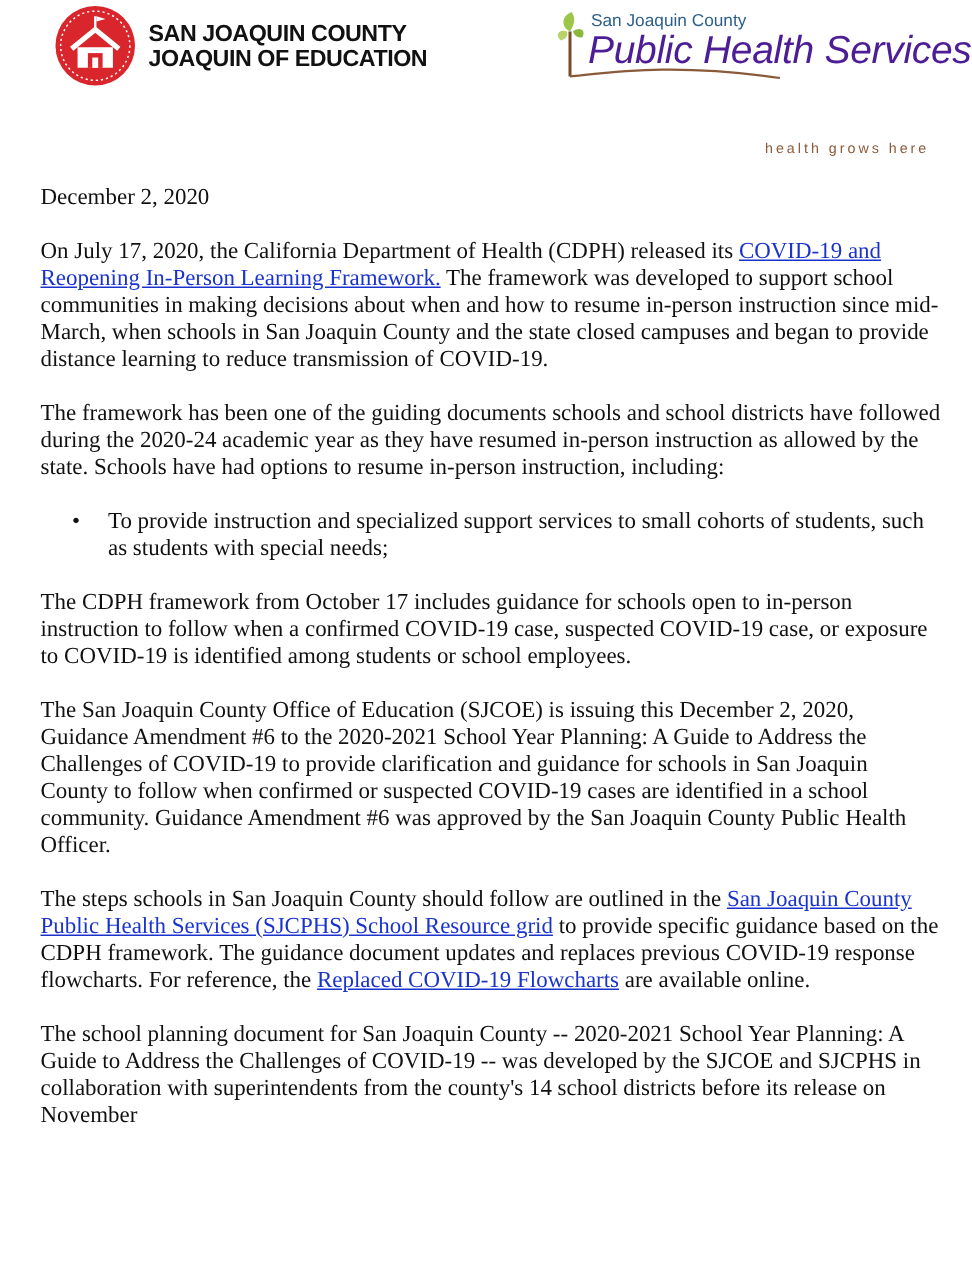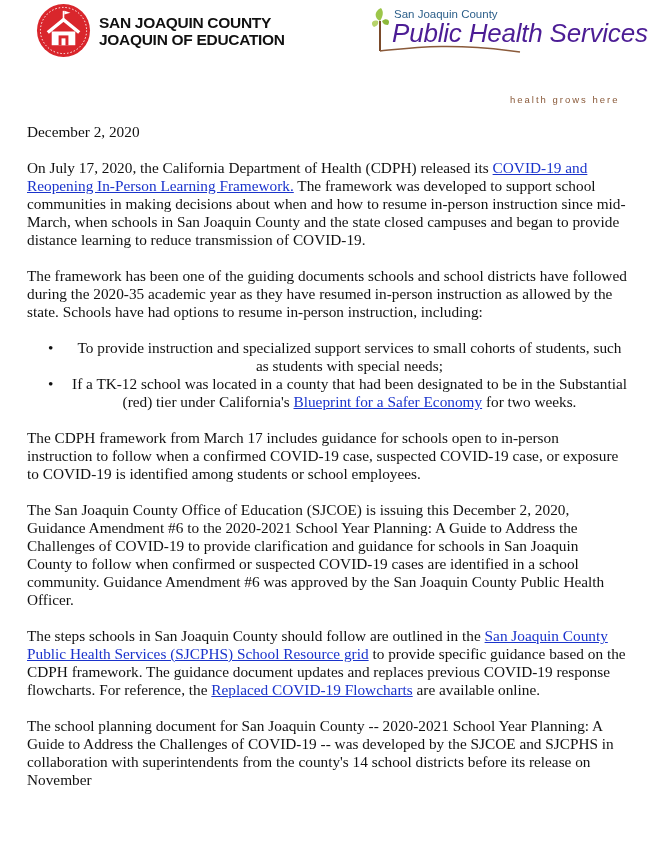--- a/index.html
+++ b/index.html
@@ -10,21 +10,21 @@
   .sjcoe-text { margin-left:8px; font-family:"Liberation Sans", sans-serif; font-weight:bold; font-size:15.5px; line-height:17px; color:#111; letter-spacing:-0.3px; }
   .phs { position:absolute; left:370px; top:4px; width:250px; height:55px; }
   .phs-county { position:absolute; left:24px; top:4px; font-family:"Liberation Sans", sans-serif; font-size:11.5px; color:#2c5f8a; }
   .phs-name { position:absolute; left:22px; top:14px; font-family:"Liberation Sans", sans-serif; font-size:26px; color:#4c1d95; letter-spacing:-0.2px; white-space:nowrap;font-style:italic; }
   .phs-tag { position:absolute; left:140px; top:42px; font-family:"Liberation Sans", sans-serif; font-size:9.5px; letter-spacing:2px; color:#8a5a3a; white-space:nowrap;margin-top:48px; }
   .doc { position:absolute; left:27px; top:107px; width:600px; font-size:15.3px; line-height:18px; }
   p { margin:16px 0 18px 0; }
   .title { font-weight:bold; }
   a { color:#1a33cc; text-decoration:underline; }
   ul { margin:0 0 18px 0; padding-left:45px; list-style:none; }
-  li { position:relative;text-align:center; }
+  li { position:relative; }
   li::before { content:"\2022"; position:absolute; left:-24px; }
 </style>
 </head>
 <body>
 
 <div class="header">
   <div class="sjcoe">
     <svg class="sjcoe-badge" viewBox="0 0 56 56">
       <circle cx="28" cy="28" r="27" fill="#d9262c"></circle>
       <circle cx="28" cy="28" r="23.5" fill="none" stroke="#ffffff" stroke-width="1" stroke-dasharray="1.5 2"></circle>
@@ -51,22 +51,21 @@
     </svg>
     <div class="phs-county">San Joaquin County</div>
     <div class="phs-name">Public Health Services</div>
     <div class="phs-tag">health grows here</div>
   </div>
 </div>
 
 <div class="doc">
   <p>December 2, 2020</p>
   <p><span>On July 17, 2020, the California Department of Health (CDPH) released its </span><a>COVID-19 and Reopening In-Person Learning Framework.</a><span>  The framework was developed to support school communities in making decisions about when and how to resume in-person instruction since mid-March, when schools in San Joaquin County and the state closed campuses and began to provide distance learning to reduce transmission of COVID-19.</span></p>
-  <p>The framework has been one of the guiding documents schools and school districts have followed during the 2020-35 academic year as they have resumed in-person instruction as allowed by the state. Schools have had options to resume in-person instruction, including:</p>
+  <p>The framework has been one of the guiding documents schools and school districts have followed during the 2020-24 academic year as they have resumed in-person instruction as allowed by the state. Schools have had options to resume in-person instruction, including:</p>
   <ul>
     <li>To provide instruction and specialized support services to small cohorts of students, such as students with special needs;</li>
-    <li><span>If a TK-12 school was located in a county that had been designated to be in the Substantial (red) tier under California's </span><a>Blueprint for a Safer Economy</a><span> for two weeks.</span></li>
   </ul>
-  <p>The CDPH framework from March 17 includes guidance for schools open to in-person instruction to follow when a confirmed COVID-19 case, suspected COVID-19 case, or exposure to COVID-19 is identified among students or school employees.</p>
+  <p>The CDPH framework from October 17 includes guidance for schools open to in-person instruction to follow when a confirmed COVID-19 case, suspected COVID-19 case, or exposure to COVID-19 is identified among students or school employees.</p>
   <p>The San Joaquin County Office of Education (SJCOE) is issuing this December 2, 2020, Guidance Amendment #6 to the 2020-2021 School Year Planning: A Guide to Address the Challenges of COVID-19 to provide clarification and guidance for schools in San Joaquin County to follow when confirmed or suspected COVID-19 cases are identified in a school community.  Guidance Amendment #6 was approved by the San Joaquin County Public Health Officer.</p>
   <p><span>The steps schools in San Joaquin County should follow are outlined in the </span><a>San Joaquin County Public Health Services (SJCPHS) School Resource grid</a><span> to provide specific guidance based on the CDPH framework. The guidance document updates and replaces previous COVID-19 response flowcharts. For reference, the </span><a>Replaced COVID-19 Flowcharts</a><span> are available online.</span></p>
   <p>The school planning document for San Joaquin County -- 2020-2021 School Year Planning: A Guide to Address the Challenges of COVID-19 -- was developed by the SJCOE and SJCPHS in collaboration with superintendents from the county's 14 school districts before its release on November</p>
 </div>
 
 </body></html>

